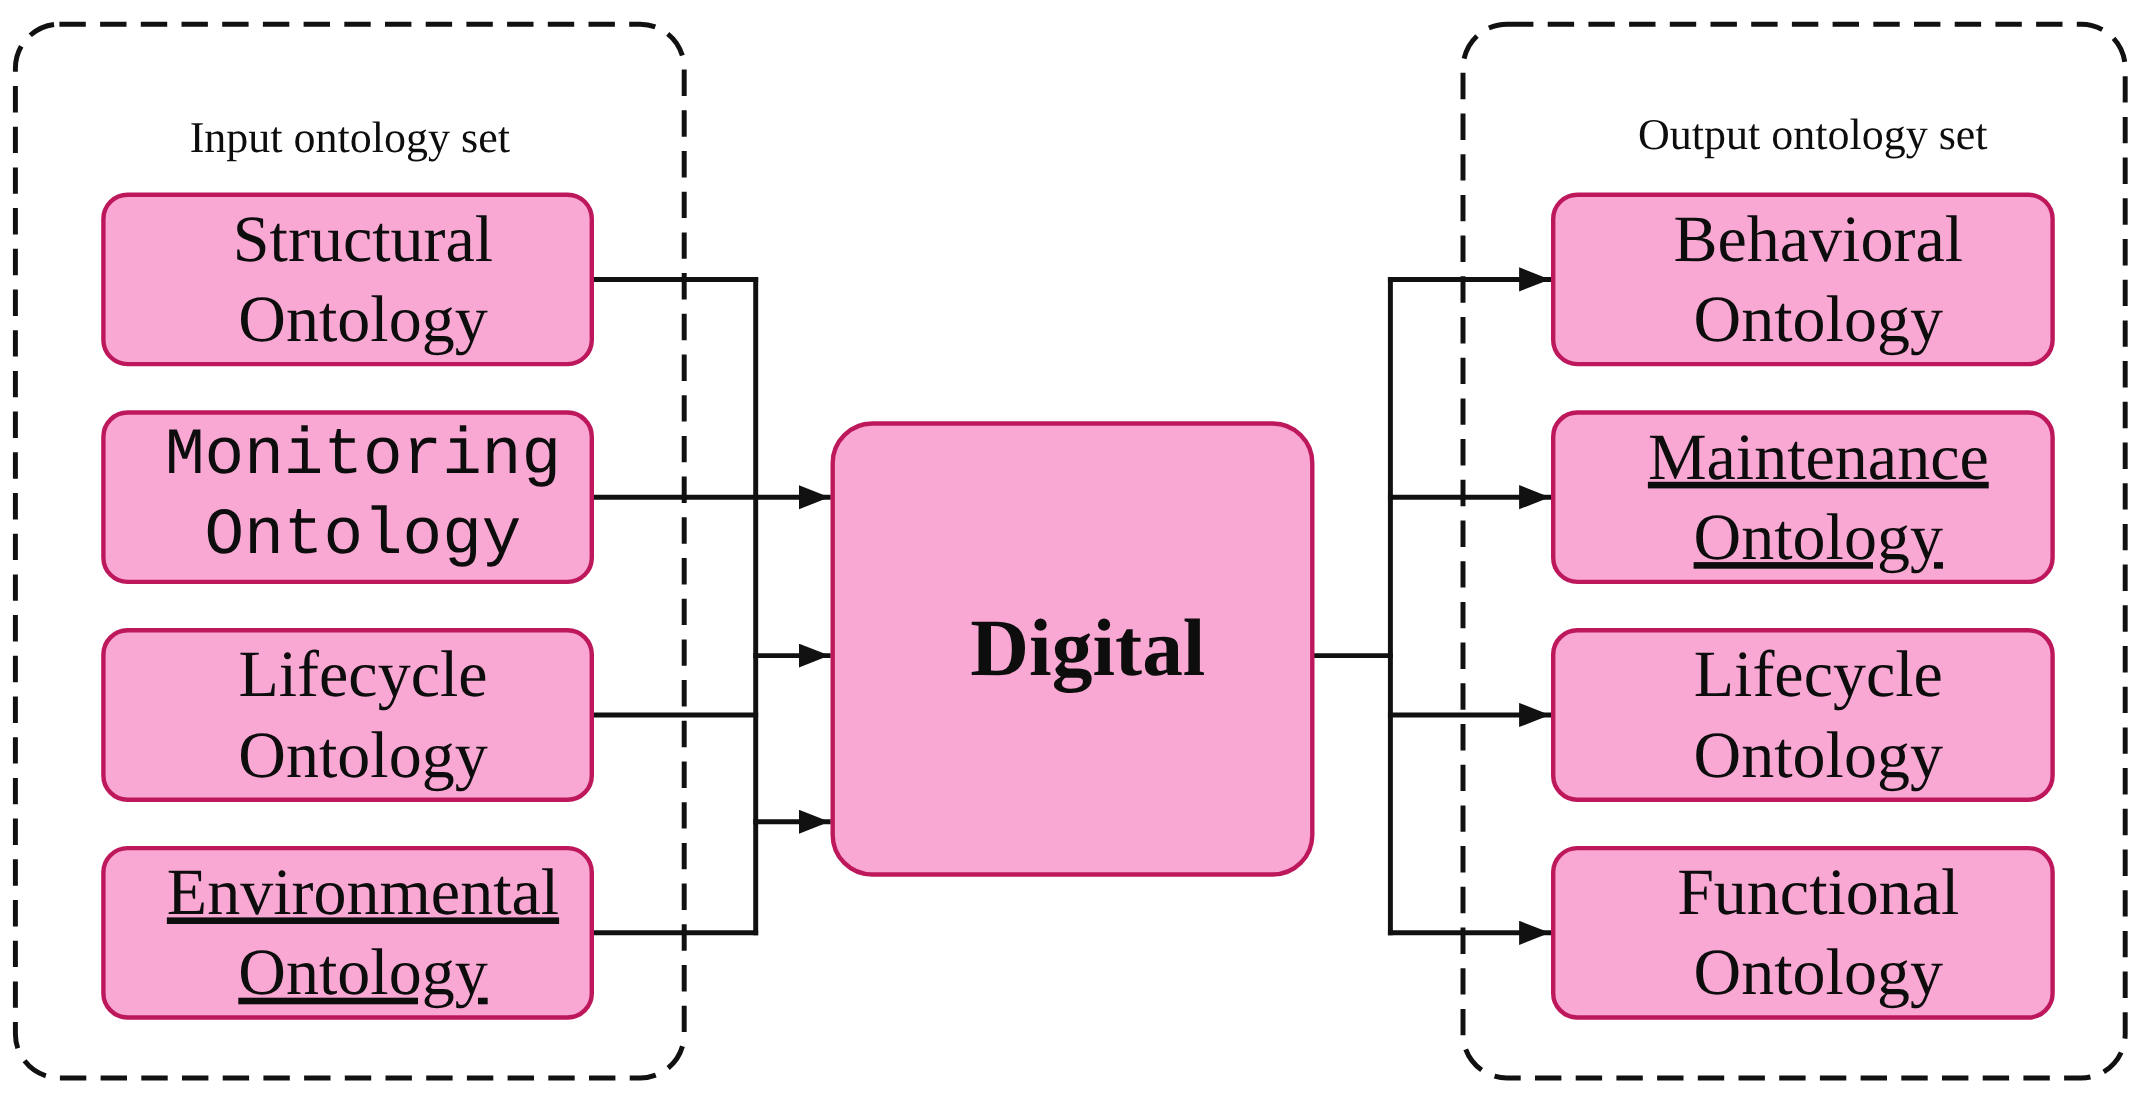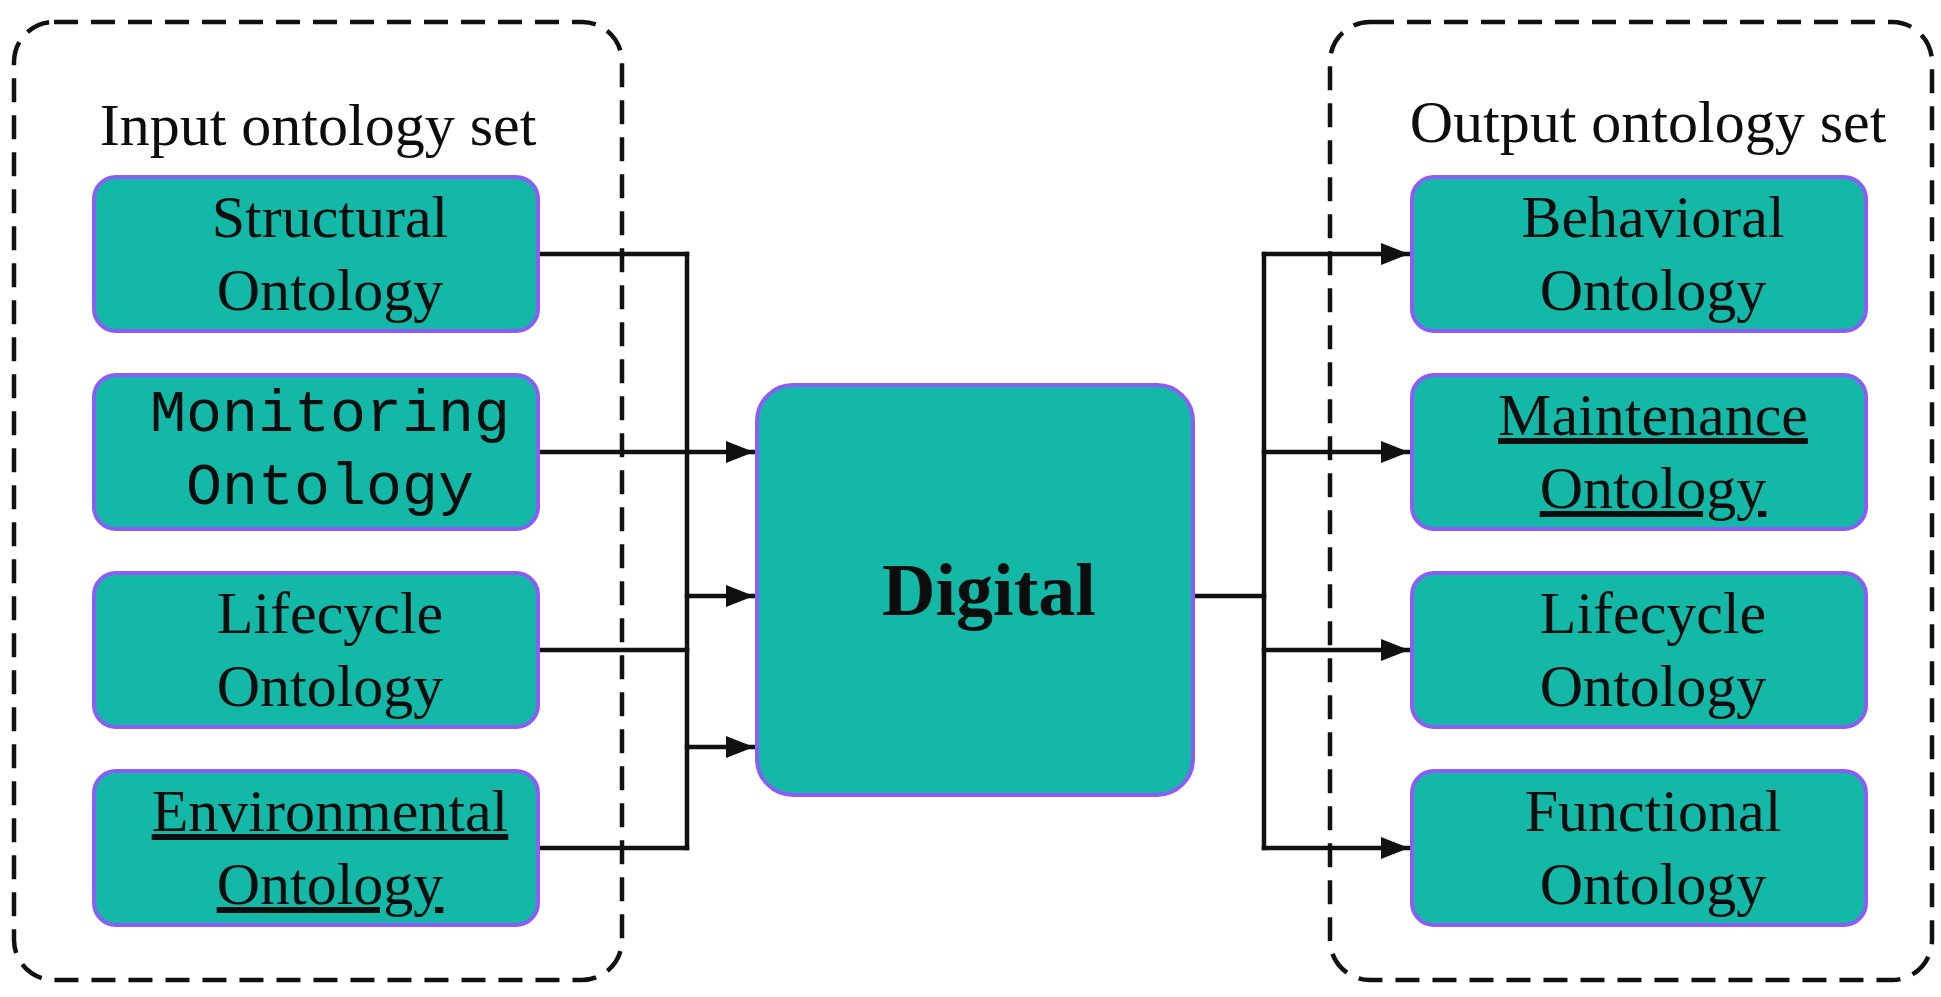--- a/index.html
+++ b/index.html
@@ -32,29 +32,29 @@
     stroke: #111111;
     stroke-width: 4.5;
     fill: none;
     stroke-dasharray: 24 13;
   }
   .group-title {
     position: absolute;
     display: flex;
     align-items: center;
     justify-content: center;
-    font-size: 60px;
+    font-size: 40px;
     line-height: 1.1;
     white-space: nowrap;
   }
   .node {
     position: absolute;
     box-sizing: border-box;
-    background: #14b8a6;
-    border: 4px solid #8b5cf6;
+    background: #f9a8d4;
+    border: 4px solid #be185d;
     border-radius: 24px;
     display: flex;
     flex-direction: column;
     align-items: center;
     justify-content: center;
     text-align: center;
     padding-left: 28px;
   }
   .node .node-line {
     display: block;

